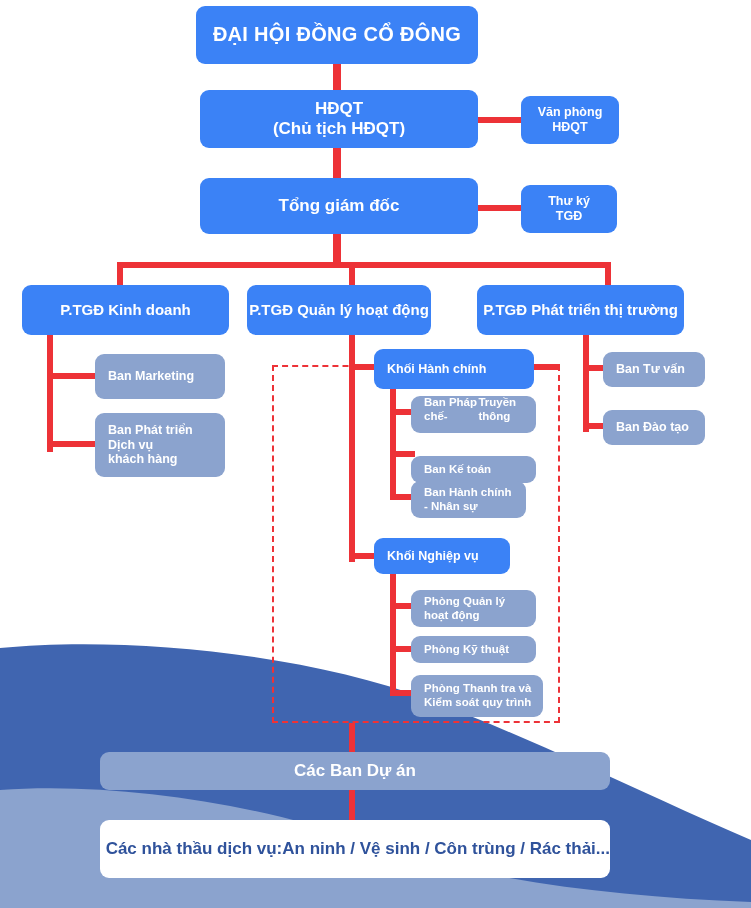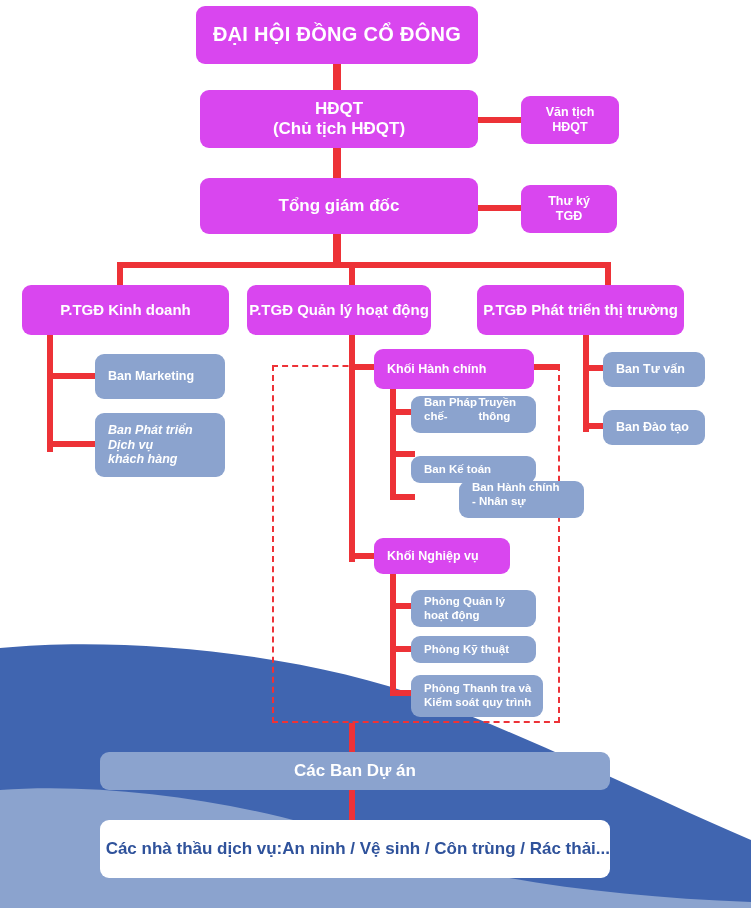--- a/index.html
+++ b/index.html
@@ -30,21 +30,21 @@
     box-sizing: border-box;
     border-radius: 9px;
     display: flex;
     align-items: center;
     z-index: 3;
     color: #ffffff;
     line-height: 1.18;
   }
   .node.center { justify-content: center; text-align: center; }
   .node.left { justify-content: flex-start; text-align: left; }
-  .node-dark { background: #d946ef; }
+  .node-dark { background: #3b82f6; }
   .node-light { background: #8BA3CE; }
   .node-white {
     background: #ffffff;
     color: #2F529B;
   }
   .lbl { display: block; width: 100%; }
 
   .conn {
     position: absolute;
     background: #ED3237;
@@ -128,21 +128,21 @@
   <div class="node node-dark center t-xl" style="left:196px; top:6px; width:282px; height:58px;">
     <span class="lbl">ĐẠI HỘI ĐỒNG CỔ ĐÔNG</span>
   </div>
 
   <div class="node node-dark center t-lg" style="left:200px; top:90px; width:278px; height:58px; flex-direction:column; justify-content:center;">
     <span>HĐQT</span>
     <span>(Chủ tịch HĐQT)</span>
   </div>
 
   <div class="node node-dark center t-sm" style="left:521px; top:96px; width:98px; height:48px; flex-direction:column; justify-content:center;">
-    <span>Văn tịch</span>
+    <span>Văn phòng</span>
     <span>HĐQT</span>
   </div>
 
   <div class="node node-dark center t-lg" style="left:200px; top:178px; width:278px; height:56px;">
     <span class="lbl">Tổng giám đốc</span>
   </div>
 
   <div class="node node-dark center t-sm" style="left:521px; top:185px; width:96px; height:48px; flex-direction:column; justify-content:center;">
     <span>Thư ký</span>
     <span>TGĐ</span>
@@ -157,40 +157,40 @@
   </div>
 
   <div class="node node-dark center t-md" style="left:477px; top:285px; width:207px; height:50px;">
     <span class="lbl">P.TGĐ Phát triển thị trường</span>
   </div>
 
   <div class="node node-light left t-sm pad-l" style="left:95px; top:354px; width:130px; height:45px;">
     <span class="lbl">Ban Marketing</span>
   </div>
 
-  <div class="node node-light left t-sm pad-l" style="left:95px; top:413px; width:130px; height:64px; flex-direction:column; justify-content:center; align-items:flex-start;font-style:italic;">
+  <div class="node node-light left t-sm pad-l" style="left:95px; top:413px; width:130px; height:64px; flex-direction:column; justify-content:center; align-items:flex-start;">
     <span>Ban Phát triển</span>
     <span>Dịch vụ</span>
     <span>khách hàng</span>
   </div>
 
   <div class="node node-dark left t-sm pad-l" style="left:374px; top:349px; width:160px; height:40px;">
     <span class="lbl">Khối Hành chính</span>
   </div>
 
   <div class="node node-light left t-xs pad-l" style="left:411px; top:396px; width:125px; height:37px; flex-direction:row; justify-content:center; align-items:flex-start;">
     <span>Ban Pháp chế-</span>
     <span>Truyền thông</span>
   </div>
 
   <div class="node node-light left t-xs pad-l" style="left:411px; top:456px; width:125px; height:27px;">
     <span class="lbl">Ban Kế toán</span>
   </div>
 
-  <div class="node node-light left t-xs pad-l" style="left:411px; top:481px; width:125px; height:37px; flex-direction:column; justify-content:flex-start; align-items:flex-start;margin-left:48px;">
+  <div class="node node-light left t-xs pad-l" style="left:411px; top:481px; width:115px; height:37px; flex-direction:column; justify-content:center; align-items:flex-start;">
     <span>Ban Hành chính</span>
     <span>- Nhân sự</span>
   </div>
 
   <div class="node node-dark left t-sm pad-l" style="left:374px; top:538px; width:136px; height:36px;">
     <span class="lbl">Khối Nghiệp vụ</span>
   </div>
 
   <div class="node node-light left t-xs pad-l" style="left:411px; top:590px; width:125px; height:37px; flex-direction:column; justify-content:center; align-items:flex-start;">
     <span>Phòng Quản lý</span>

